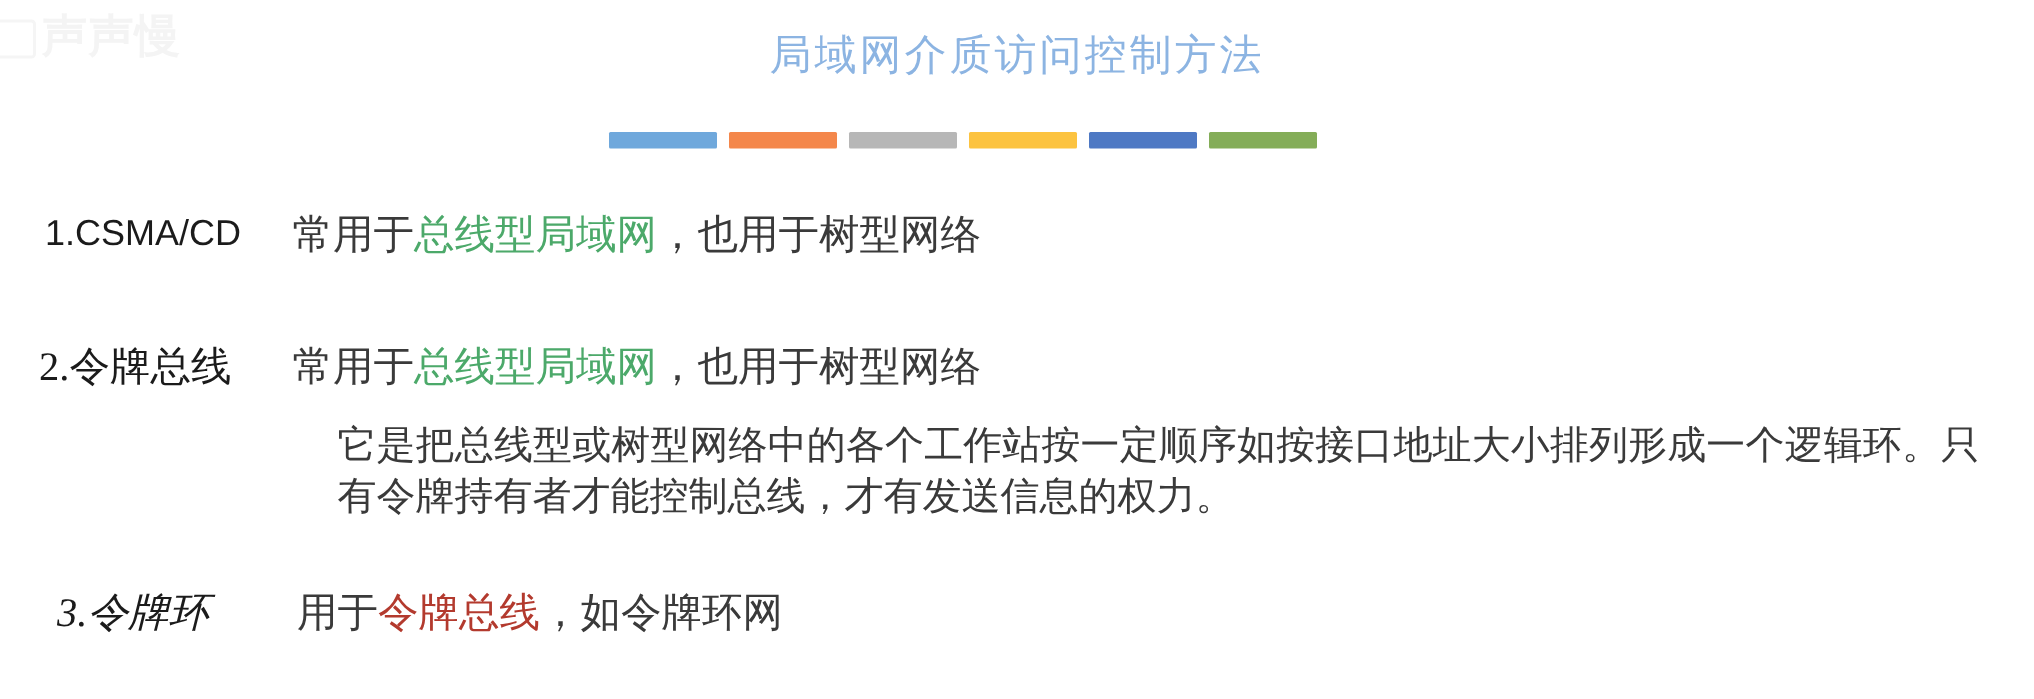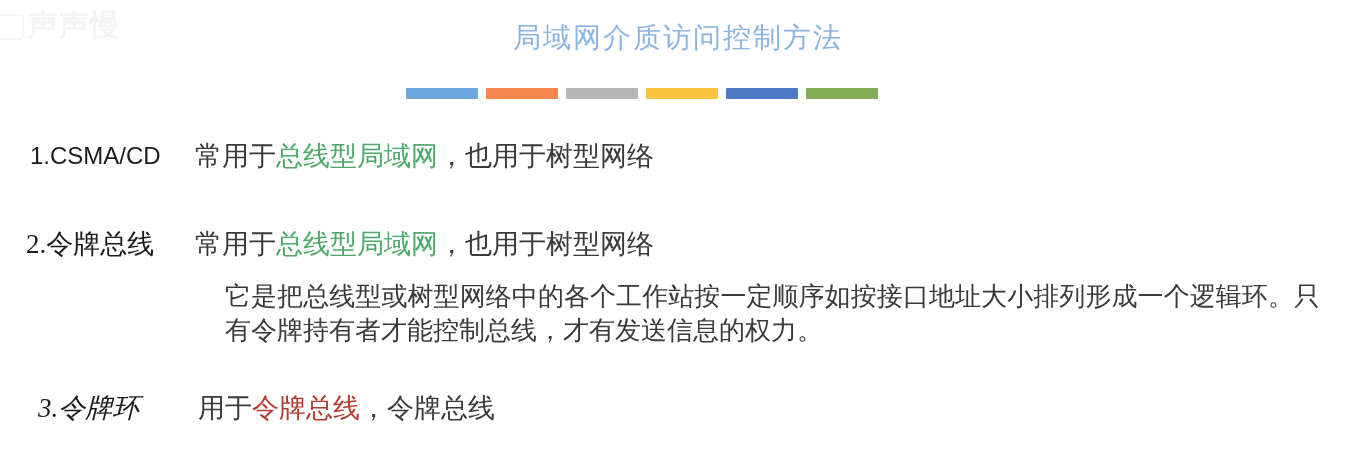--- a/index.html
+++ b/index.html
@@ -166,17 +166,17 @@
 
     <div class="item" id="row2">
       <div class="item-label" id="label2">2.令牌总线</div>
       <div class="item-body" id="body2"><span>常用于</span><span class="hl-green" style="color: rgb(76, 169, 106);">总线型局域网</span><span>，也用于树型网络</span></div>
     </div>
 
     <div class="para" id="para2">它是把总线型或树型网络中的各个工作站按一定顺序如按接口地址大小排列形成一个逻辑环。只有令牌持有者才能控制总线，才有发送信息的权力。</div>
 
     <div class="item" id="row3">
       <div class="item-label" id="label3">3.令牌环</div>
-      <div class="item-body" id="body3"><span>用于</span><span class="hl-red" style="color: rgb(179, 58, 46);">令牌总线</span><span>，令牌总线</span></div>
+      <div class="item-body" id="body3"><span>用于</span><span class="hl-red" style="color: rgb(179, 58, 46);">令牌总线</span><span>，如令牌环网</span></div>
     </div>
 
   </div>
 </div>
 
 </body></html>

